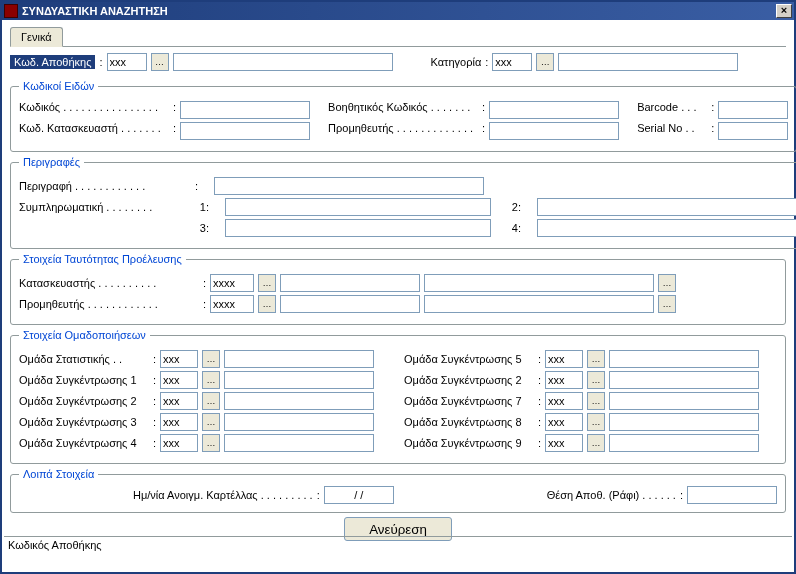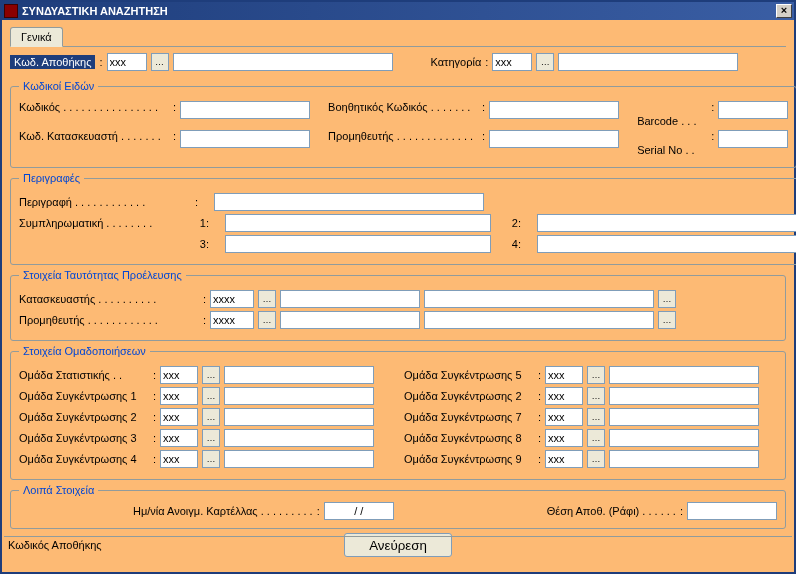--- a/index.html
+++ b/index.html
@@ -7,21 +7,21 @@
     margin: 0;
     font-family: Tahoma, Arial, sans-serif;
     font-size: 11px;
     background: #ECE9D8;
     color: #000;
   }
   .window {
     width: 796px;
     height: 574px;
     border: 2px solid #1E3D7B;
-    background: #fdba74;
+    background: #ffffff;
     position: relative;
   }
   .titlebar {
     height: 18px;
     background: linear-gradient(to right, #1E3D7B, #3A5EA4);
     color: #fff;
     display: flex;
     align-items: center;
     padding: 0 2px;
     font-weight: bold;
@@ -135,21 +135,21 @@
   }
   .kodikoi-row {
     display: flex;
     align-items: flex-start;
     gap: 4px;
     margin: 3px 0;
   }
   .kodikoi-label { width: 150px; }
   .kodikoi-input { width: 130px; }
   .kodikoi-label2 { width: 150px; }
-  .barcode-label { width: 70px; margin-top: 14px; }
+  .barcode-label { width: 70px; }
   .barcode-input { width: 70px; }
   .perig-row {
     display: flex;
     align-items: center;
     gap: 16px;
     margin: 3px 0;
   }
   .perig-label { width: 160px; }
   .perig-input { width: 270px; }
   .perig-num { width: 14px; text-align: right; }

